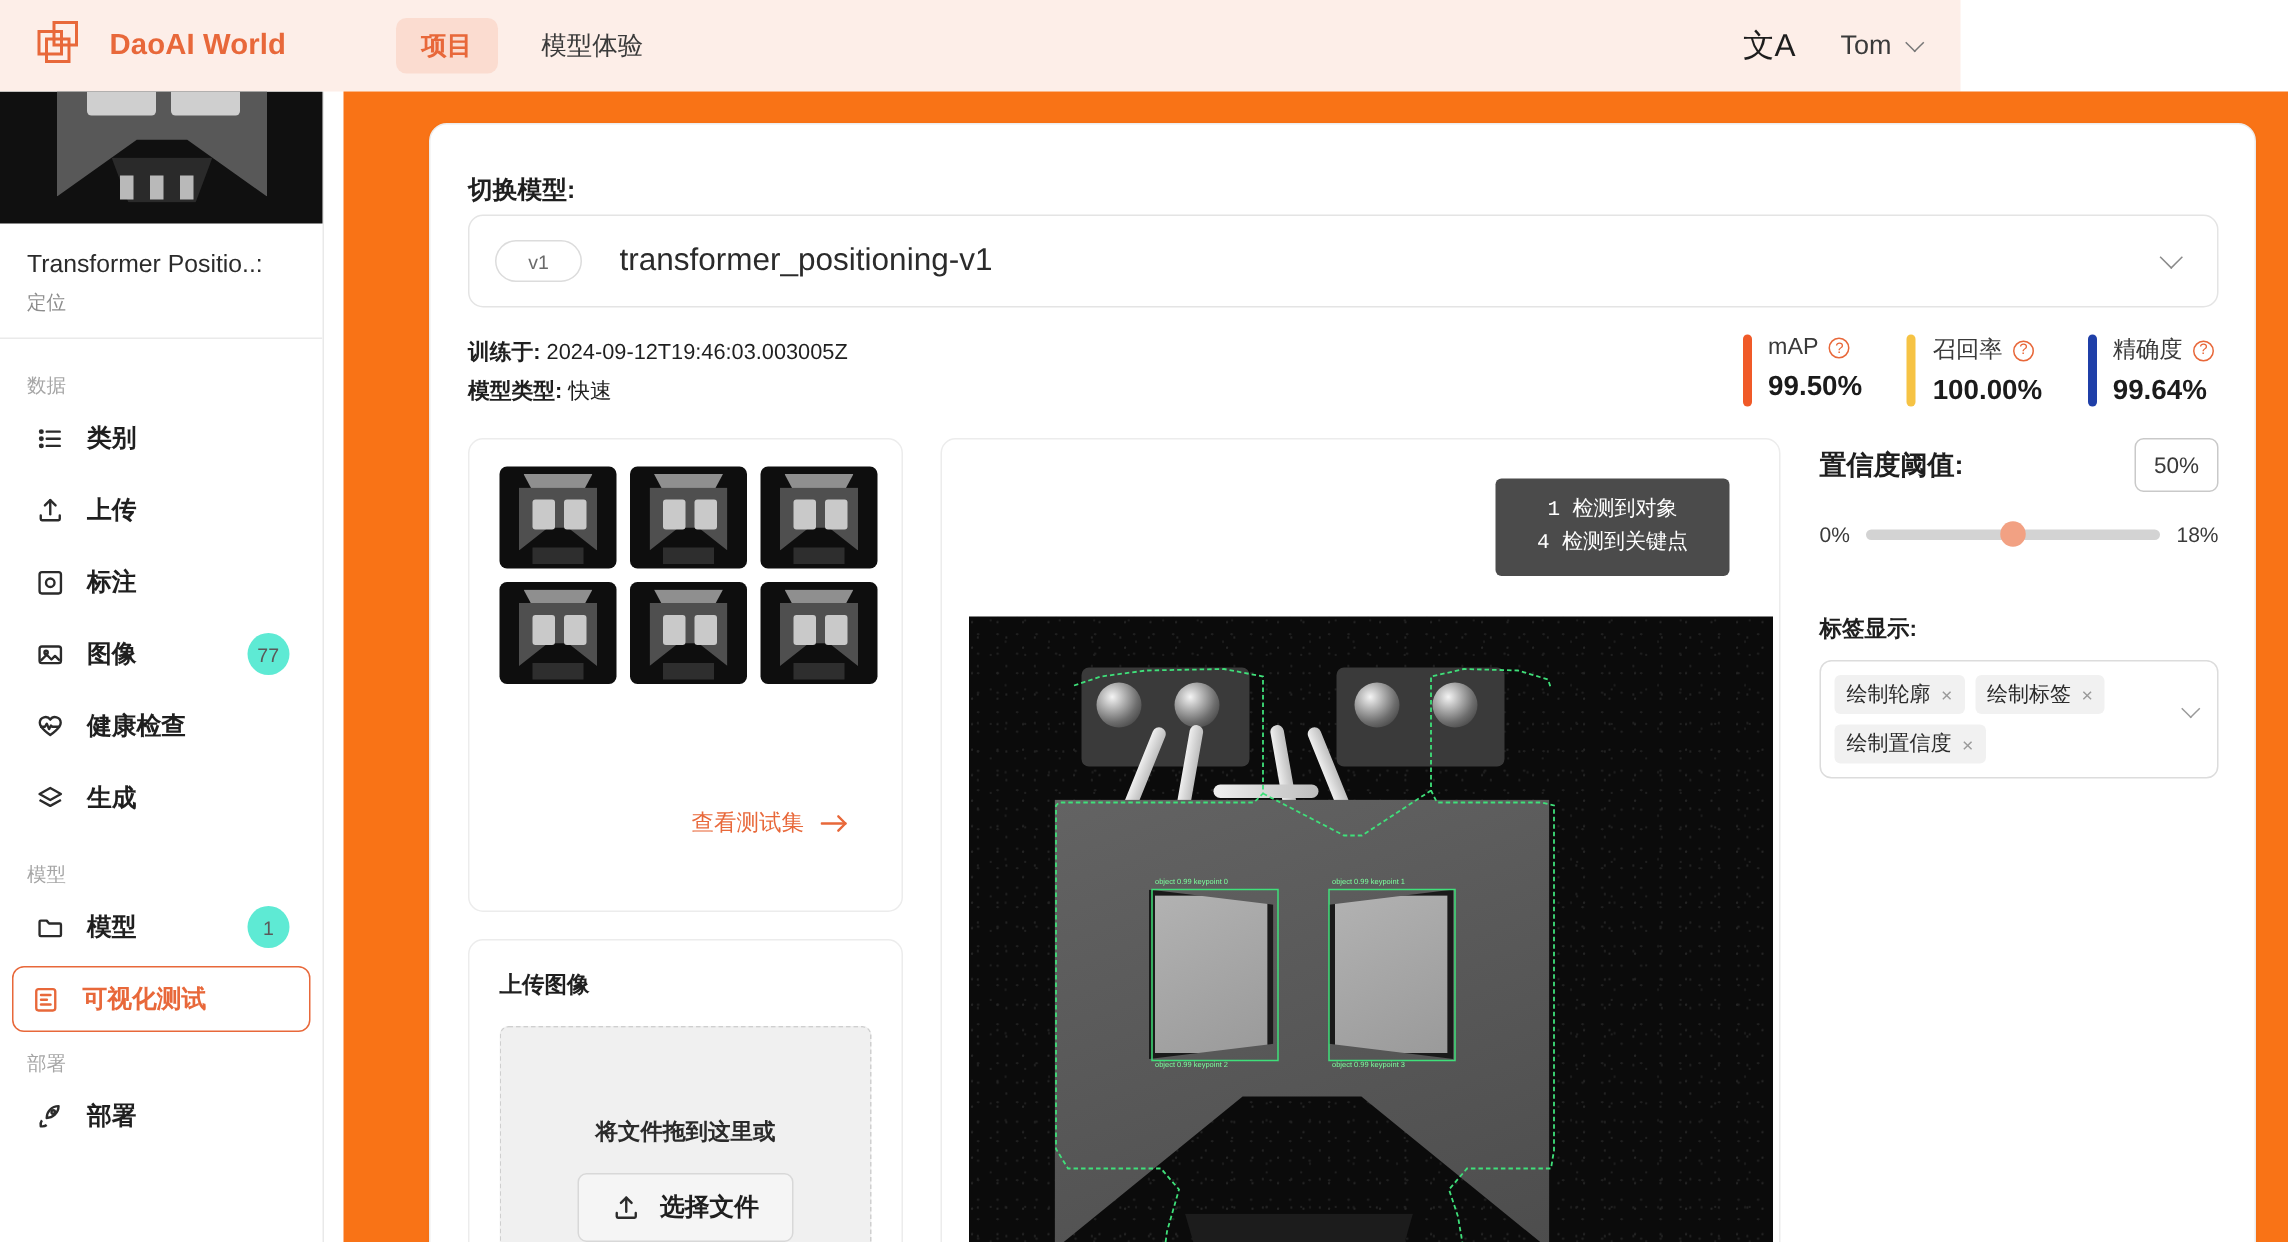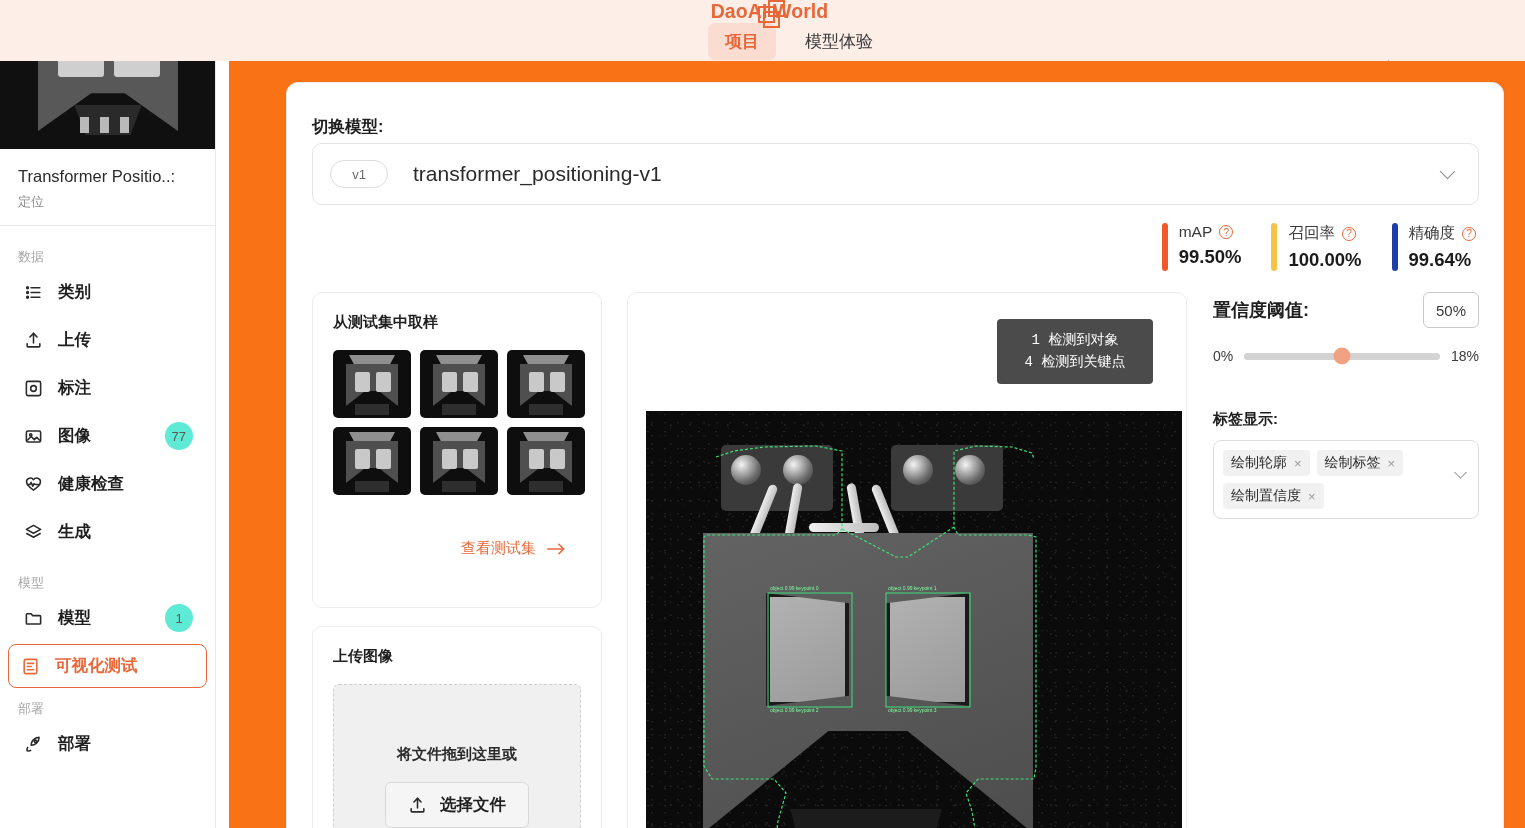--- a/index.html
+++ b/index.html
@@ -5,23 +5,23 @@
   * { box-sizing: border-box; margin: 0; padding: 0; }
   html, body {
     width: 1525px; height: 828px;
     font-family: "Liberation Sans", "DejaVu Sans", sans-serif;
     background: #ffffff;
     overflow: hidden;
   }
 
   
   #topnav {
-    position: absolute; left: 0; top: 0; width: 1525px; height: 61px;
+    position: absolute; left: 0; top: 0; width: 1307px; height: 61px;
     background: #fdeee8;
-    display: flex; align-items: center; flex-direction: column;
+    display: flex; align-items: center;
   }
   #logo-mark { margin-left: 25px; width: 34px; height: 34px; position: relative; }
   #logo-mark .sq { position: absolute; border: 2.5px solid #e8683a; }
   #logo-mark .sq1 { left: 0px;  top: 6px;  width: 17px; height: 17px; }
   #logo-mark .sq2 { left: 10px; top: 0px;  width: 17px; height: 17px; }
   #logo-mark .sq3 { left: 5px;  top: 11px; width: 17px; height: 17px; }
   #brand {
     margin-left: 14px; color: #e8683a; font-size: 19.5px; font-weight: bold;
     letter-spacing: .1px;
   }
@@ -446,20 +446,30 @@
   <div id="card">
 
     <div id="switch-label">切换模型:</div>
 
     <div id="model-select">
       <div id="version-pill">v1</div>
       <div id="model-name">transformer_positioning-v1</div>
       <div id="model-chev"></div>
     </div>
 
+    <div id="meta">
+      <div class="metarow">
+        <b>训练于:</b>
+        <span>2024-09-12T19:46:03.003005Z</span>
+      </div>
+      <div class="metarow">
+        <b>模型类型:</b>
+        <span>快速</span>
+      </div>
+    </div>
 
     <div id="metrics">
       <div class="metric">
         <div class="mbar" style="background:#f05a28"></div>
         <div>
           <div class="mname">
             <span>mAP</span>
             <span class="qmark">?</span>
           </div>
           <div class="mval">99.50%</div>
@@ -481,21 +491,20 @@
           <div class="mname">
             <span>精确度</span>
             <span class="qmark">?</span>
           </div>
           <div class="mval">99.64%</div>
         </div>
       </div>
     </div>
 
     <div class="panel" id="panel-sample">
-      <div class="panel-title">从测试集中取样</div>
       <div id="thumbs">
         <div class="thumb">
             <div class="top"></div>
             <div class="body"></div>
             <div class="wl"></div>
             <div class="wr"></div>
             <div class="bot"></div>
           </div>
         <div class="thumb">
             <div class="top"></div>

